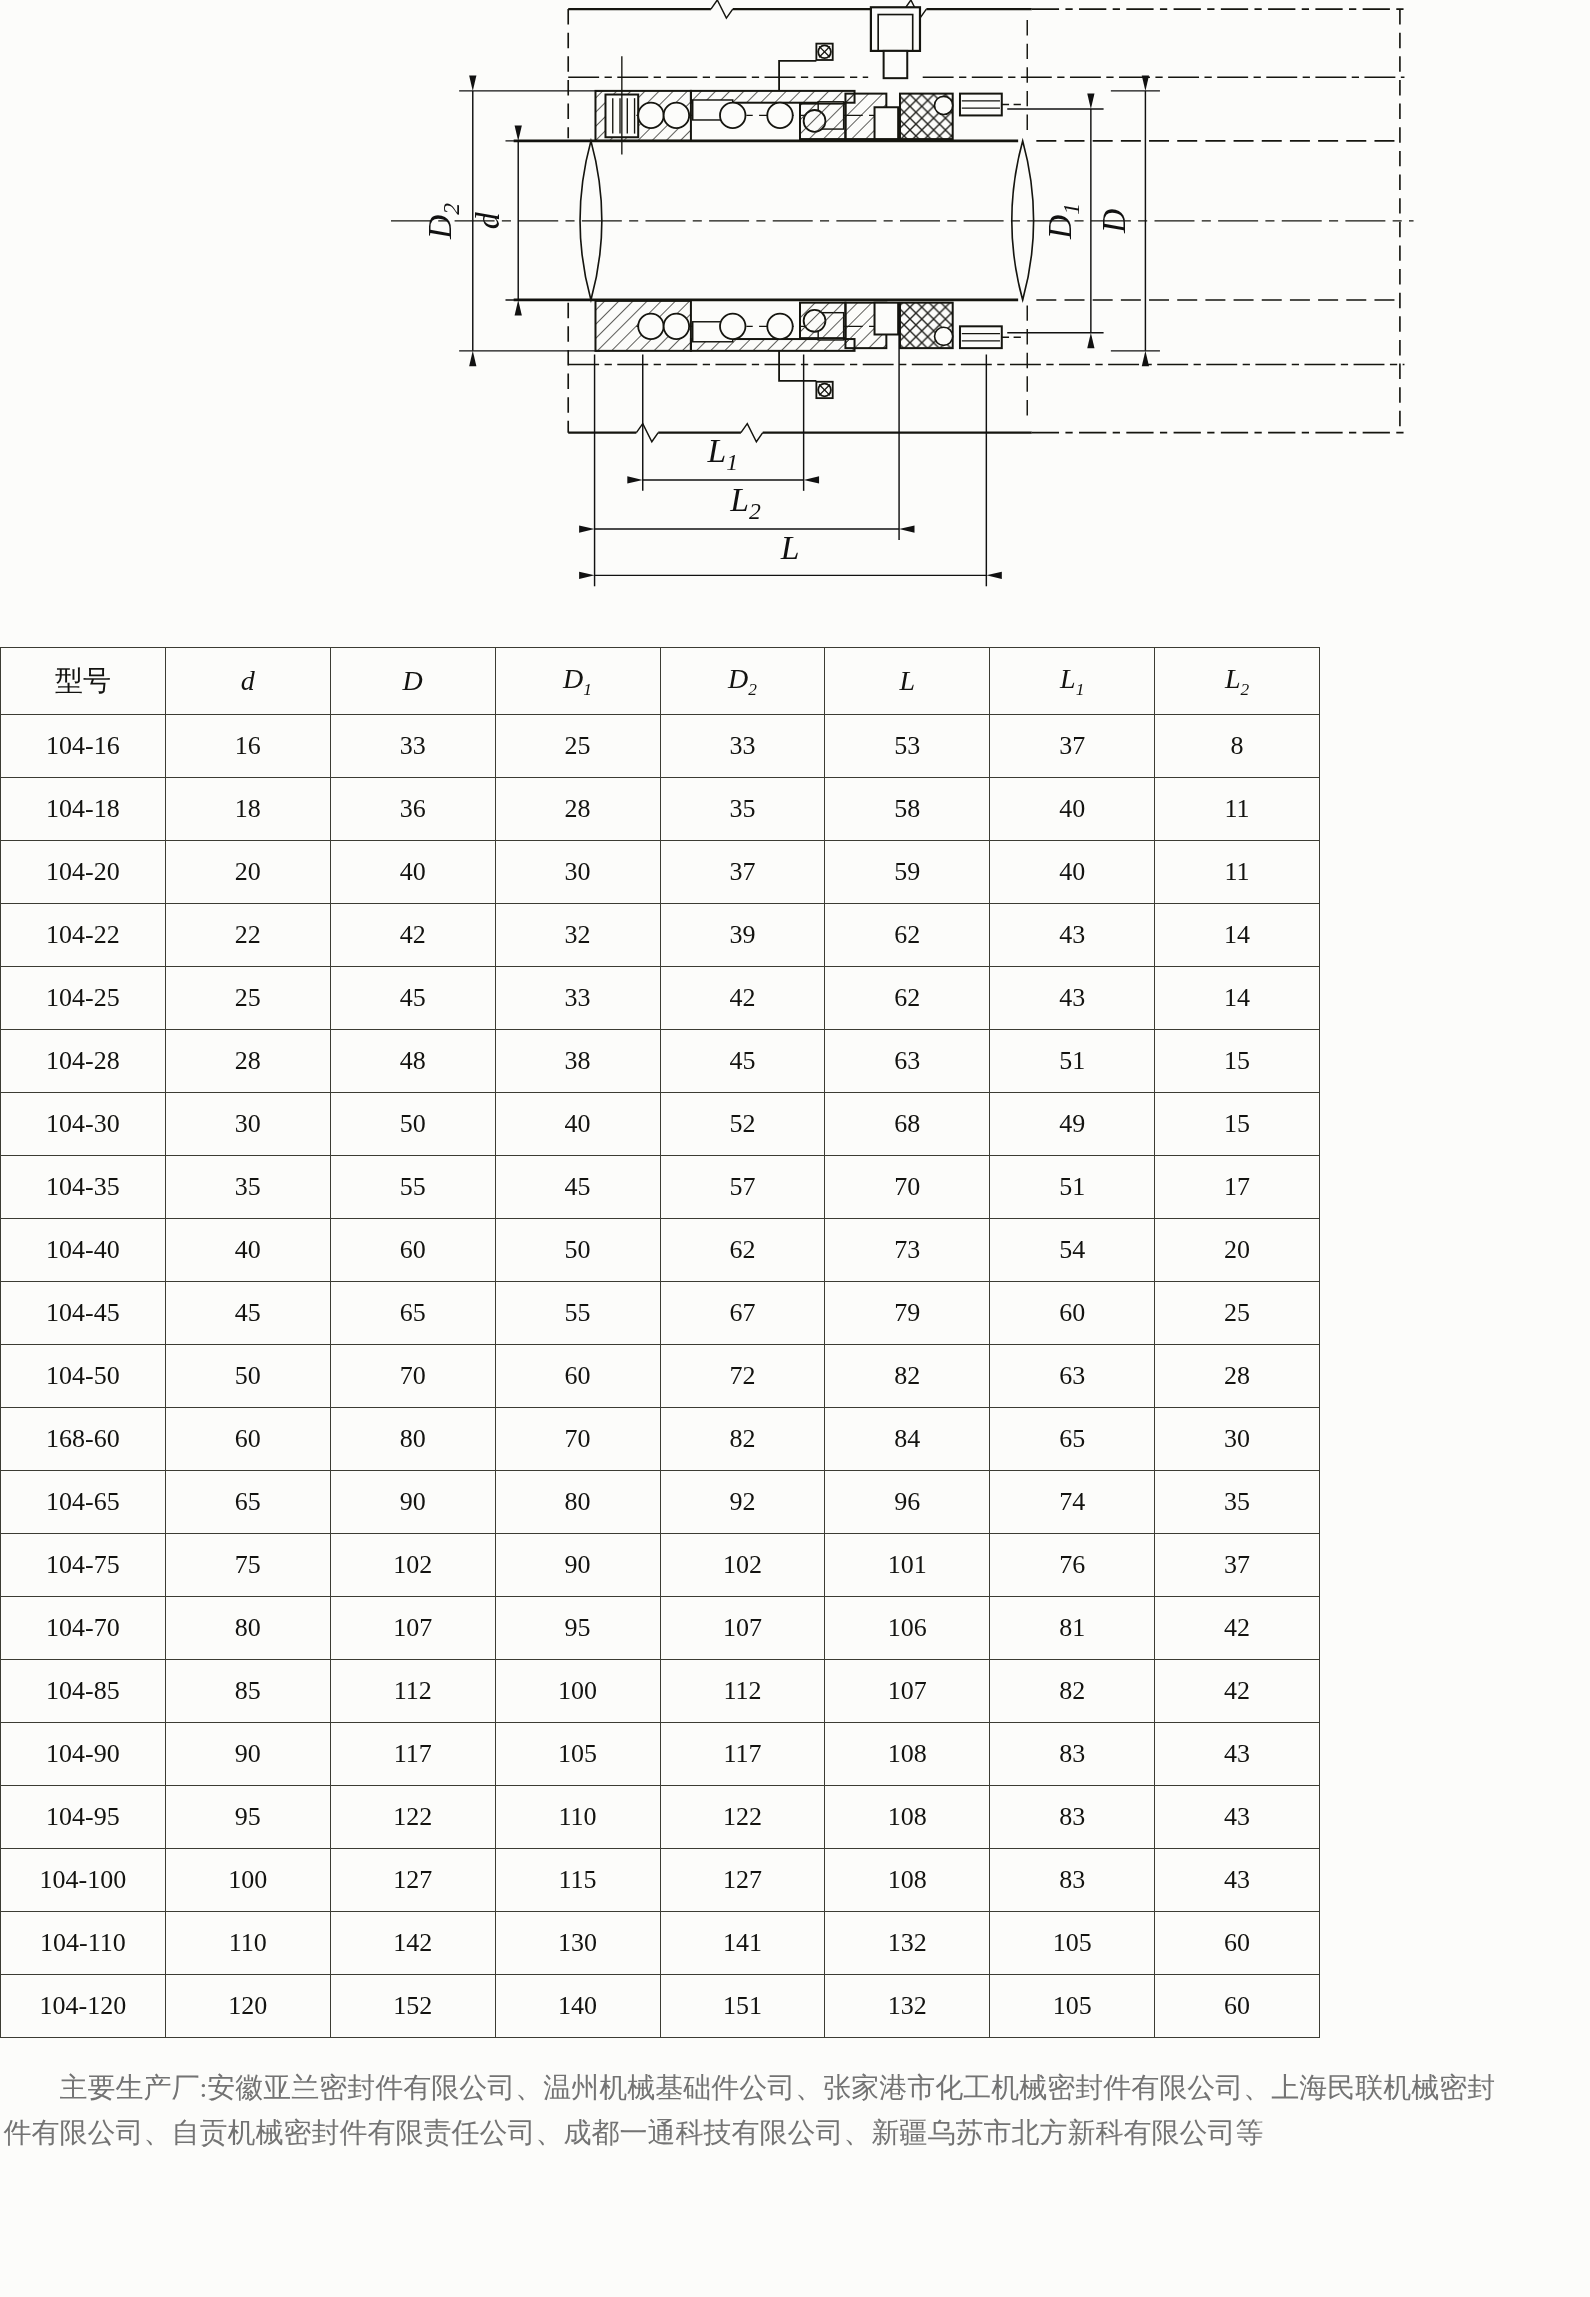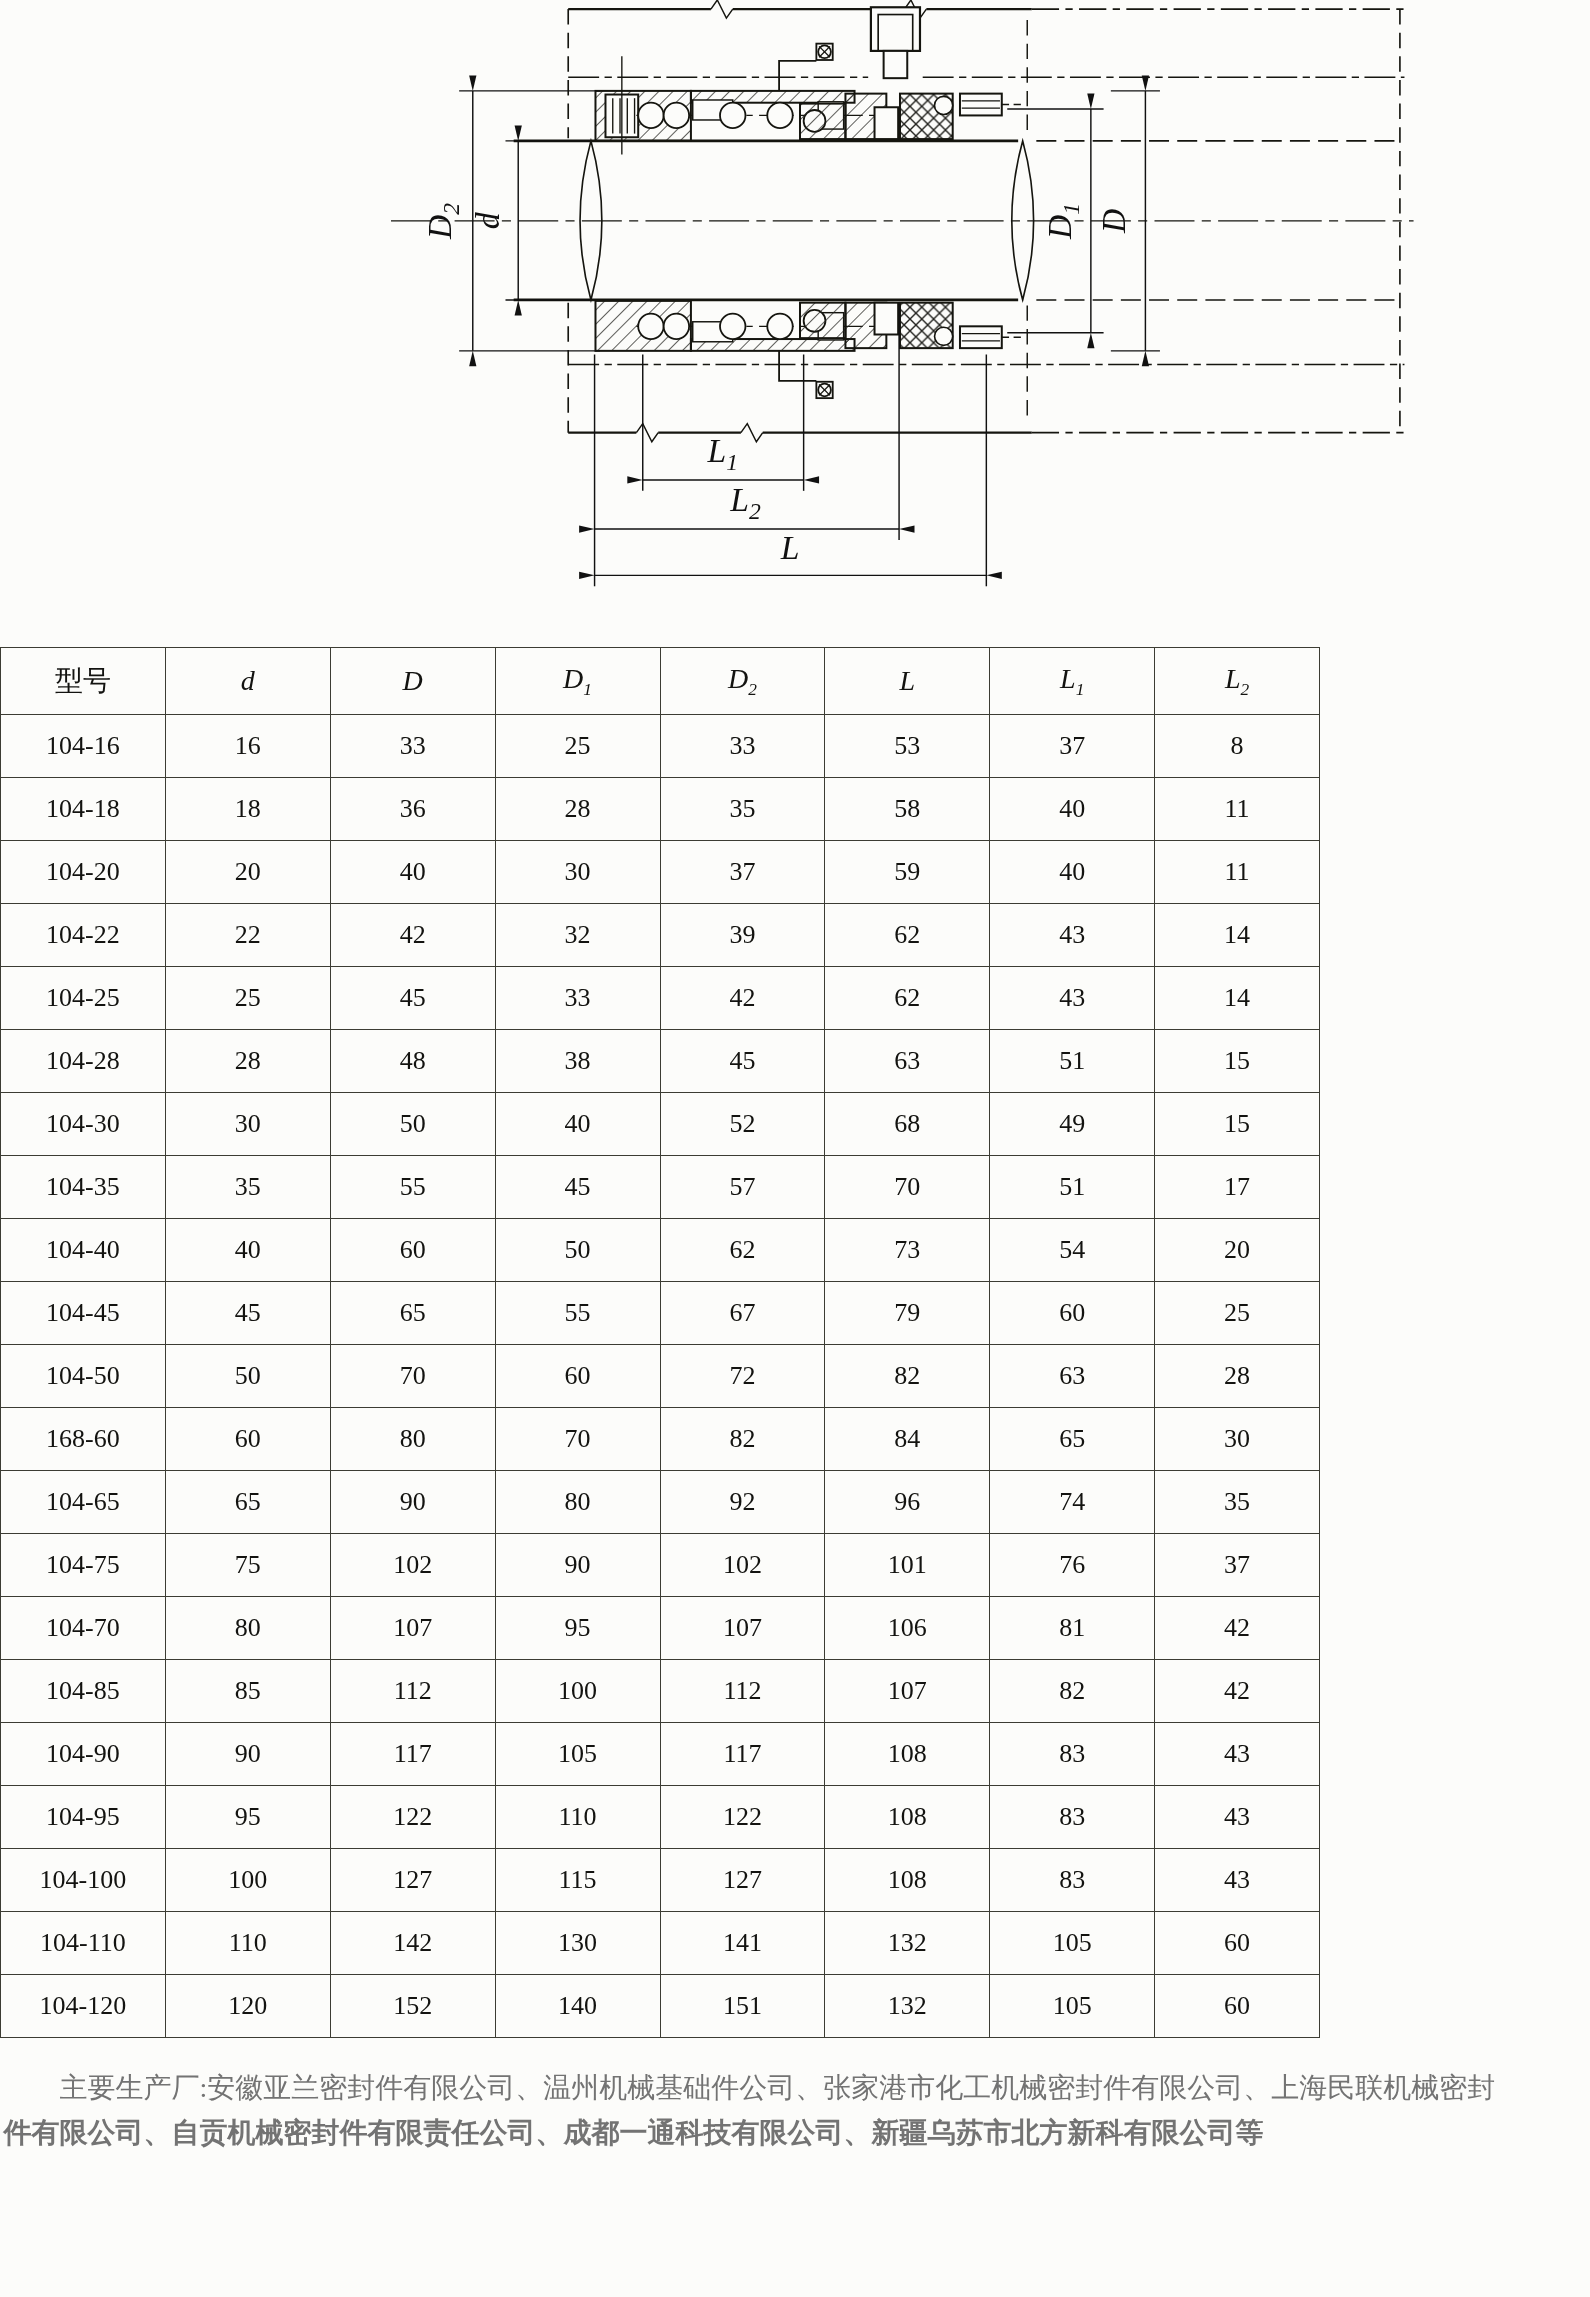--- a/index.html
+++ b/index.html
@@ -36,21 +36,21 @@
   table.spec i{font-style:italic;}
   table.spec sub{font-size:0.62em;}
   .footer{
     margin-top:27px;
     padding:0 3.6px;
     font-size:28px;
     line-height:1.62;
     color:#737373;
   }
   .footer .l1{text-indent:56px;}
-  .footer .l2{text-indent:0;font-weight:bold;}
+  .footer .l2{text-indent:0;}
 </style>
 </head>
 <body>
 
 <div class="drawing-wrap">
 <svg width="1590" height="639" viewBox="0 0 1749 703">
   <defs>
     <pattern id="h1" patternUnits="userSpaceOnUse" width="11" height="11" patternTransform="rotate(45)">
       <line x1="0" y1="0" x2="0" y2="11" stroke="#22221e" stroke-width="1.6"></line>
     </pattern>

